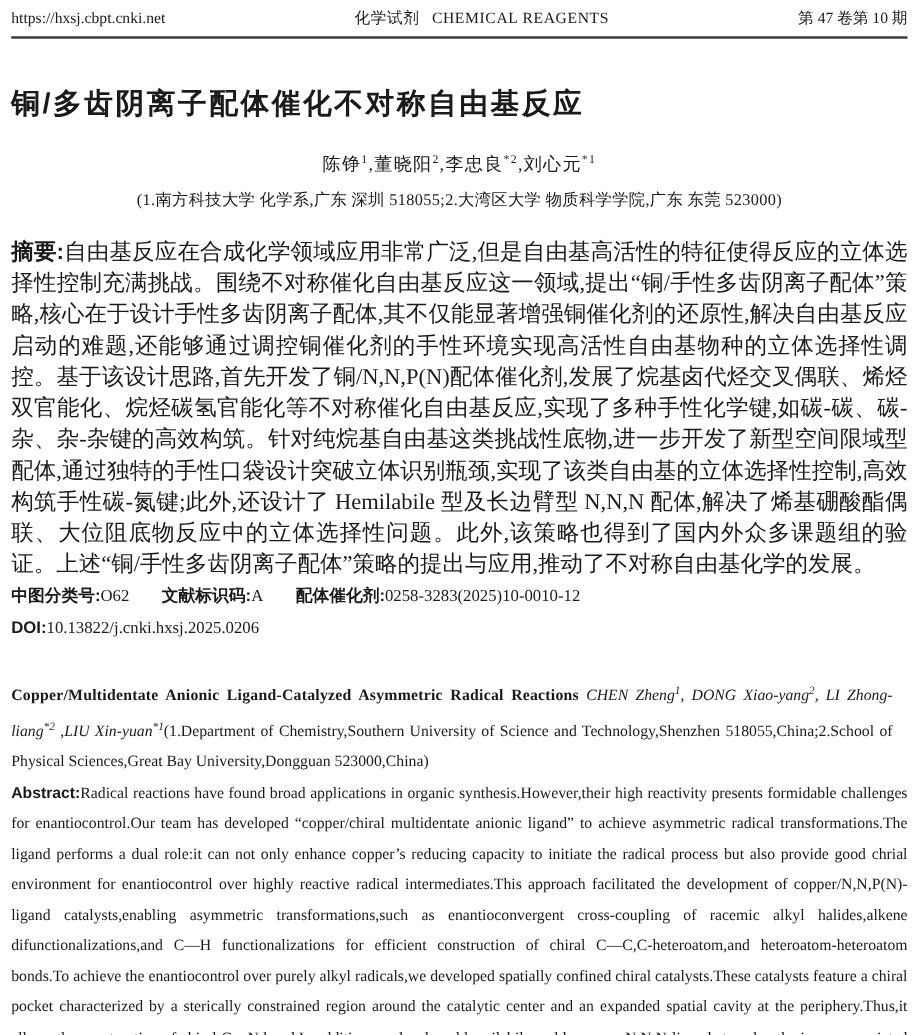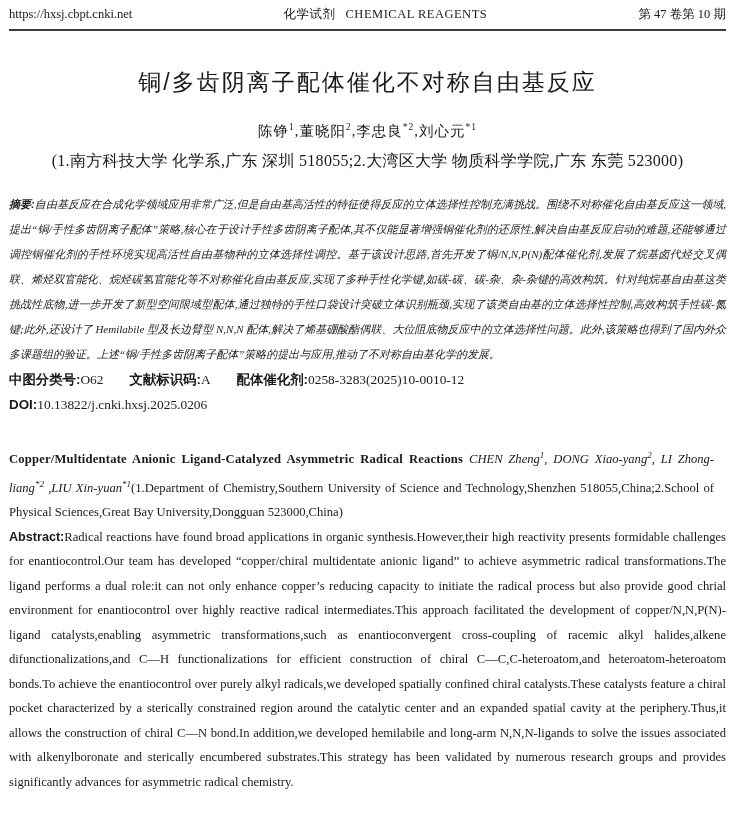--- a/index.html
+++ b/index.html
@@ -14,35 +14,35 @@
   .runhead{
     display:flex;justify-content:space-between;align-items:baseline;
     font-size:12.5px;line-height:16px;gap:22px;
   }
   .runhead .mid{letter-spacing:.5px;}
   .runhead .mid .cn{margin-right:10px;}
   .head-rule{border:none;border-top:2.5px solid #3c3c3c;margin:7px 0 0 0;}
 
   
   .title-cn{
-    text-align:center;font-size:23px;font-weight:normal;
+    text-align:left;font-size:23px;font-weight:bold;
     font-family:"Liberation Sans","DejaVu Sans",sans-serif;
     letter-spacing:2px;margin:36px 0 0 0;
   }
   .authors-cn{
     text-align:center;font-size:14.5px;margin:24px 0 0 0;letter-spacing:1px;
   }
   .authors-cn sup{font-size:9.5px;}
   .affil-cn{
-    text-align:center;font-size:16px;margin:10px 0 0 0;letter-spacing:.3px;font-family:Liberation Serif, serif;
+    text-align:center;font-size:13px;margin:10px 0 0 0;letter-spacing:.3px;font-family:Liberation Serif, serif;
   }
 
   
   .abs-cn{
-    margin:20px 0 0 0;font-size:11px;line-height:25px;text-align:justify;font-style:italic;
+    margin:20px 0 0 0;font-size:18px;line-height:25px;text-align:justify;
   }
   .lbl{font-weight:bold;font-family:"Liberation Sans","DejaVu Sans",sans-serif;}
   .kw-cn,.meta-line,.doi-line{
     font-size:13.4px;line-height:25px;margin:0;text-align:left;
   }
   .meta-line .grp{margin-right:26px;}
 
   
   .en-head{
     margin:26px 12px 0 0;font-size:12.6px;line-height:24.5px;text-align:justify;

